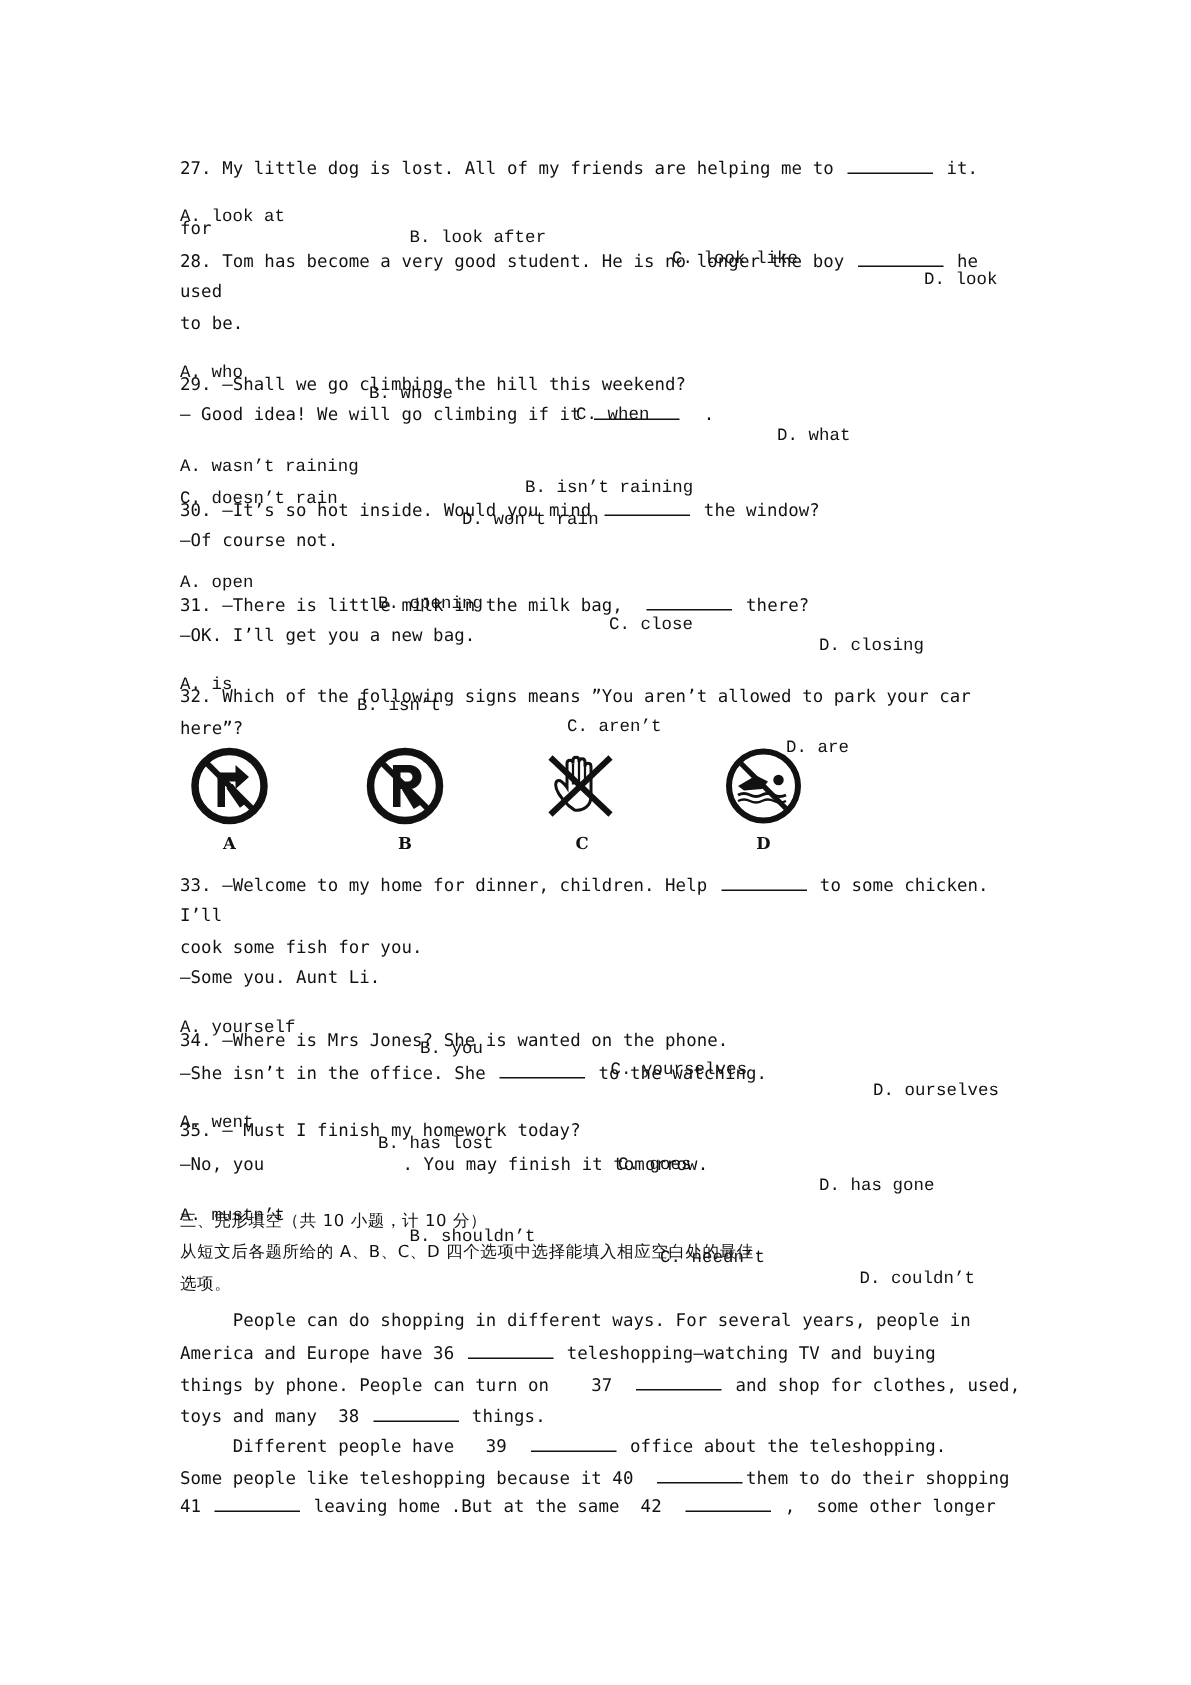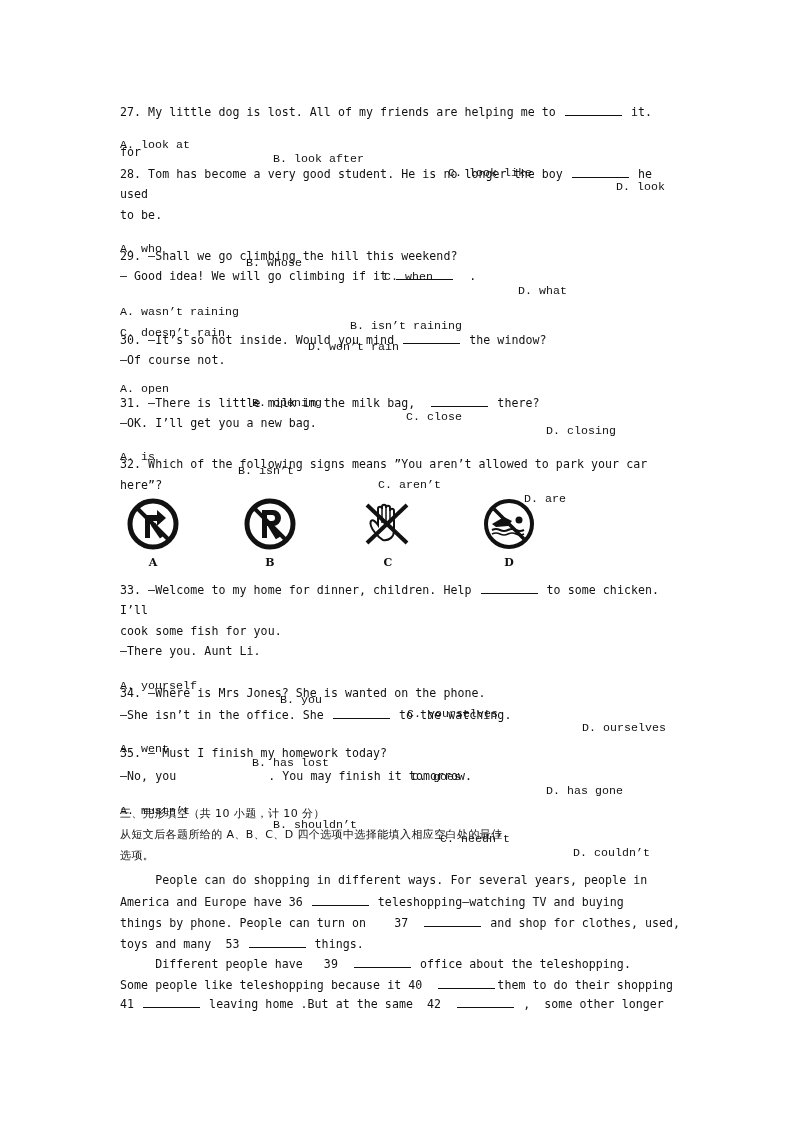--- a/index.html
+++ b/index.html
@@ -107,21 +107,21 @@
     <path d="M10 33 Q14 31 18 33 T26 33 T34 33 T42 33" fill="none" stroke="#111" stroke-width="2"></path>
     <path d="M10 37 Q14 35 18 37 T26 37 T34 37 T42 37" fill="none" stroke="#111" stroke-width="1.5"></path>
     <line x1="12" y1="12" x2="42" y2="42" stroke="#111" stroke-width="3.5"></line>
   </svg>
 </div>
 <div class="signlbl" style="left:499px">D</div>
 
 <div class="ln" style="top:582px"><span>33. —Welcome to my home for dinner, children. Help</span> <span class="blank"></span> <span>to some chicken.</span></div>
 <div class="ln" style="top:603px">I’ll</div>
 <div class="ln" style="top:624px">cook some fish for you.</div>
-<div class="ln" style="top:644px">—There you. Aunt Li.</div>
+<div class="ln" style="top:644px">—Some you. Aunt Li.</div>
 <div class="ln" style="top:665px;width:560px">
   <span class="opt" style="left:0">A. yourself</span>
   <span class="opt" style="left:160px">B. you</span>
   <span class="opt" style="left:287px">C. yourselves</span>
   <span class="opt" style="left:462px">D. ourselves</span>
 </div>
 
 <div class="ln" style="top:686px">34. —Where is Mrs Jones? She is wanted on the phone.</div>
 <div class="ln" style="top:707px"><span>—She isn’t in the office. She</span> <span class="blank"></span> <span>to the watching.</span></div>
 <div class="ln" style="top:728px;width:560px">
@@ -140,16 +140,16 @@
   <span class="opt" style="left:453px">D. couldn’t</span>
 </div>
 
 <div class="ln cn" style="top:807px">三、完形填空（共 10 小题，计 10 分）</div>
 <div class="ln cn" style="top:828px">从短文后各题所给的 A、B、C、D 四个选项中选择能填入相应空白处的最佳</div>
 <div class="ln cn" style="top:849px">选项。</div>
 
 <div class="ln" style="top:873px">     People can do shopping in different ways. For several years, people in</div>
 <div class="ln" style="top:894px"><span>America and Europe have 36</span> <span class="blank"></span><span> teleshopping—watching TV and buying</span></div>
 <div class="ln" style="top:915px"><span>things by phone. People can turn on    37</span>  <span class="blank"></span><span> and shop for clothes, used,</span></div>
-<div class="ln" style="top:936px"><span>toys and many  53</span> <span class="blank"></span><span> things.</span></div>
+<div class="ln" style="top:936px"><span>toys and many  38</span> <span class="blank"></span><span> things.</span></div>
 <div class="ln" style="top:956px"><span>     Different people have   39</span>  <span class="blank"></span><span> office about the teleshopping.</span></div>
 <div class="ln" style="top:977px"><span>Some people like teleshopping because it 40</span>  <span class="blank"></span><span>them to do their shopping</span></div>
 <div class="ln" style="top:996px"><span>41</span> <span class="blank"></span><span> leaving home .But at the same  42</span>  <span class="blank"></span><span> ,  some other longer</span></div>
 
 </body></html>

